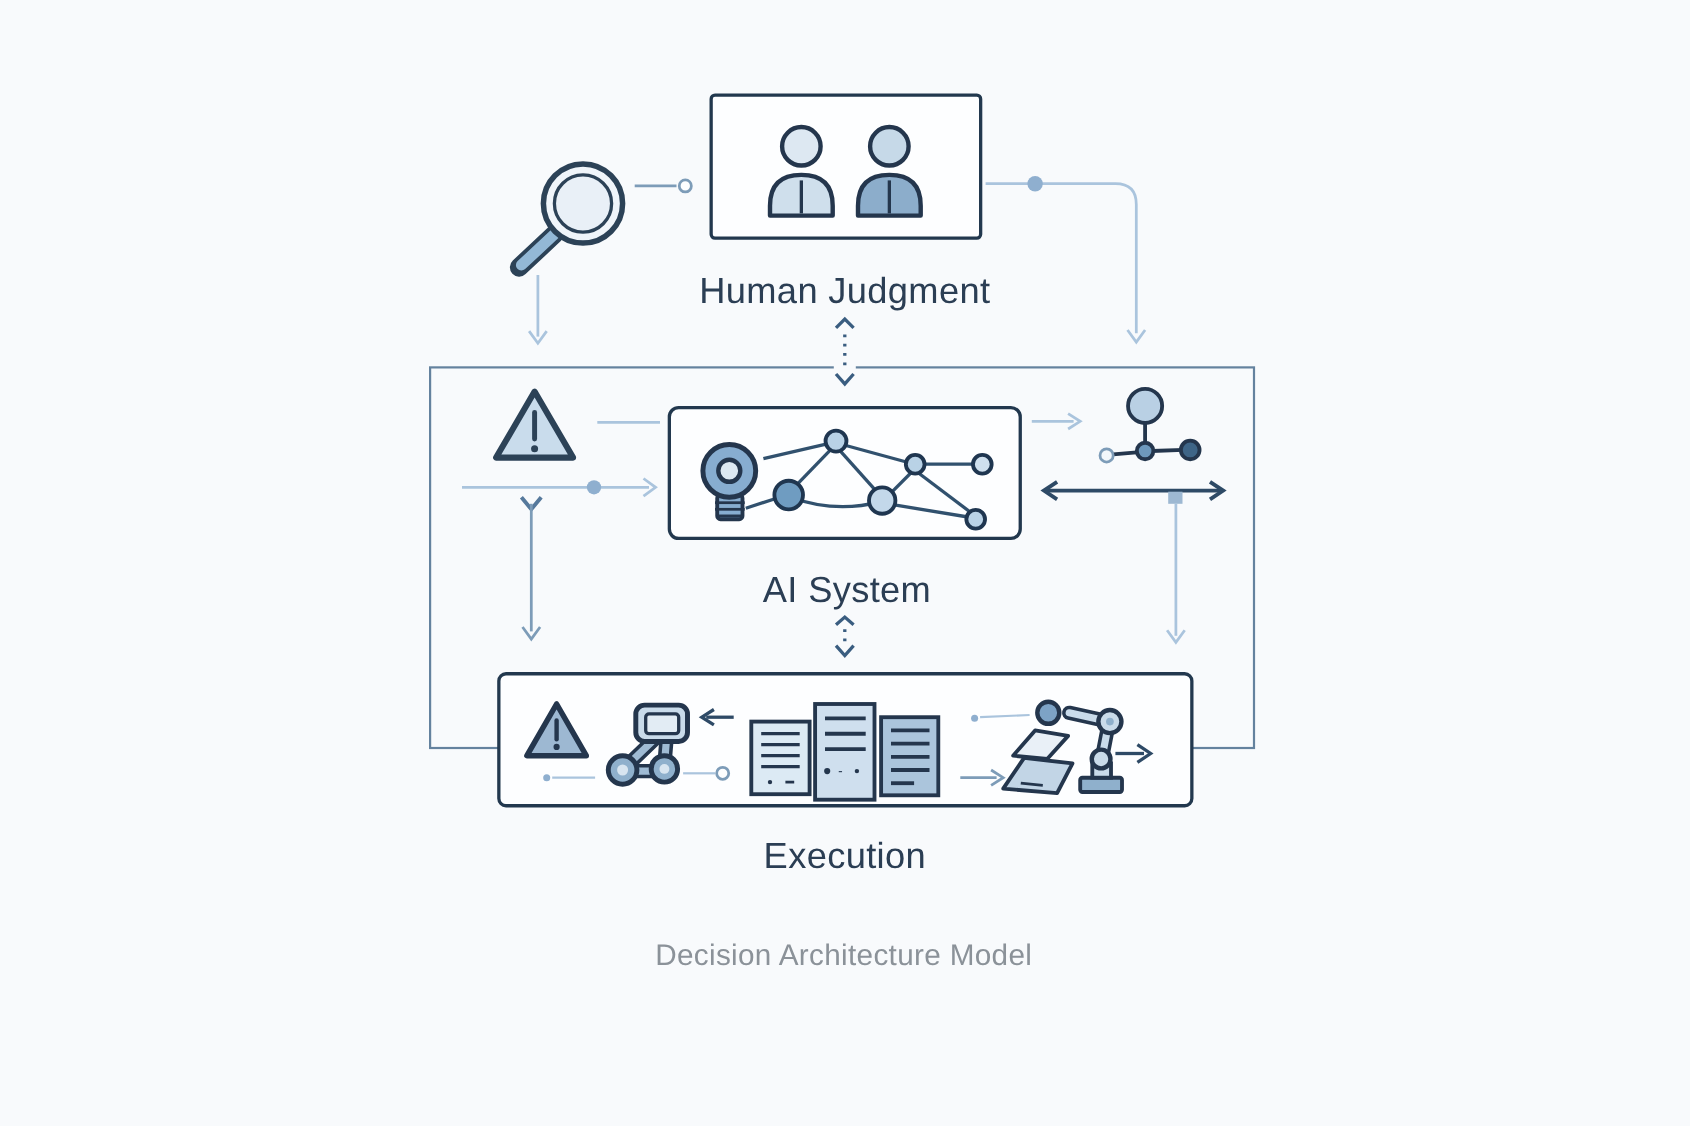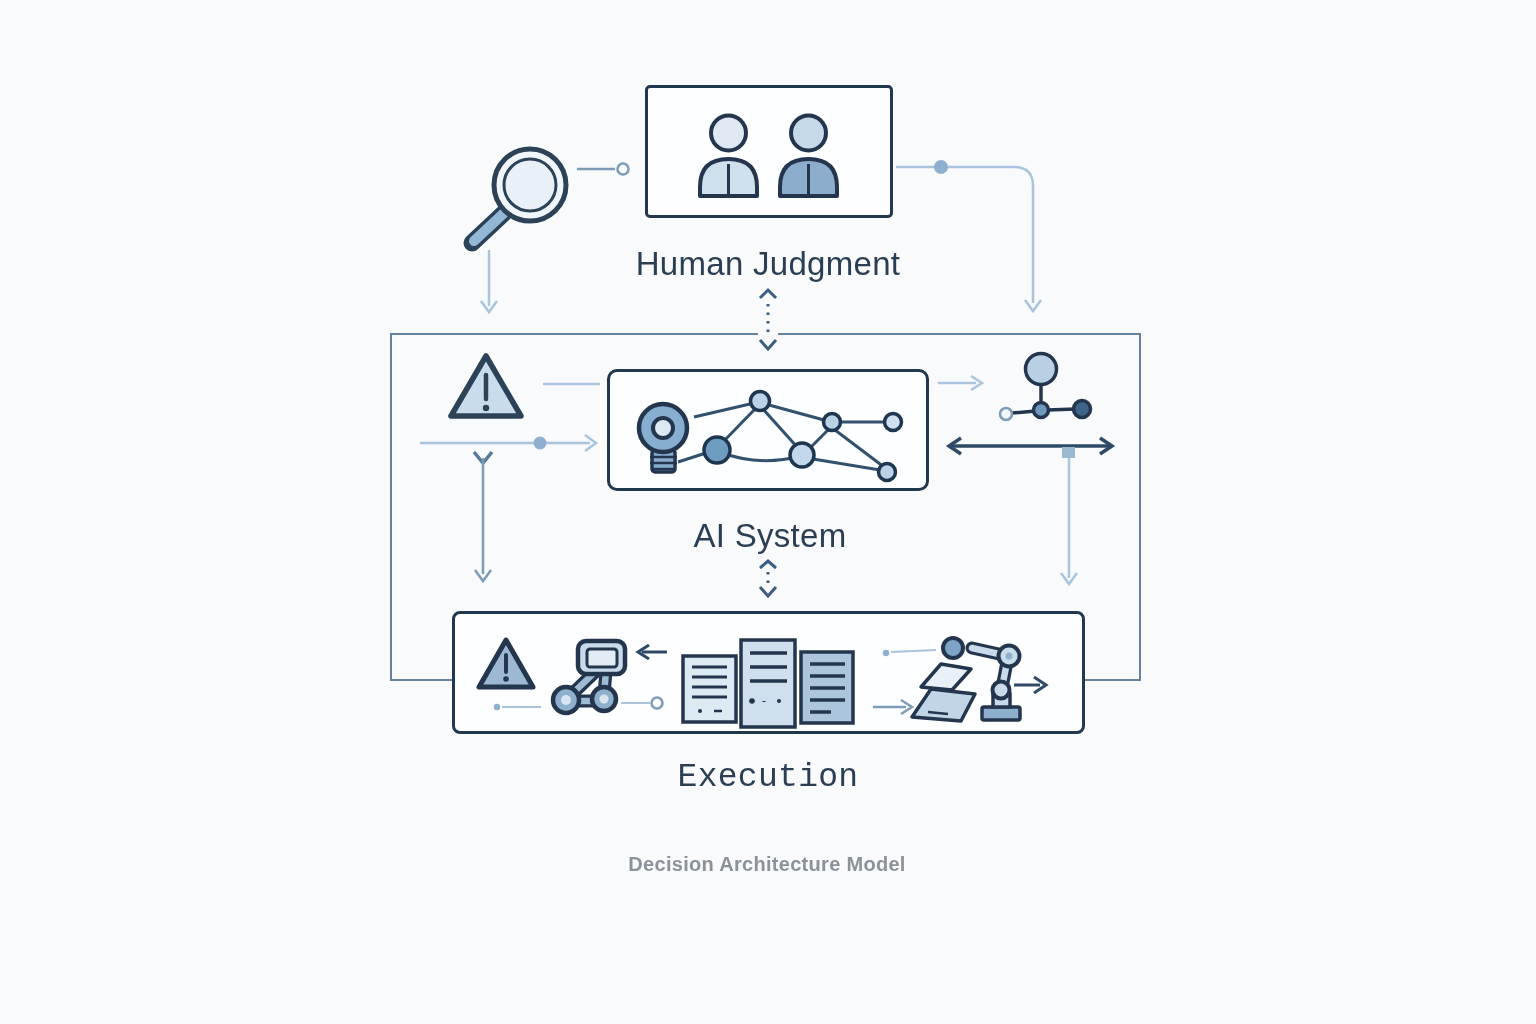--- a/index.html
+++ b/index.html
@@ -29,30 +29,29 @@
   .diagram-label{
     position:absolute;
     transform:translateX(-50%);
     color:#2b3e54;
     font-size:33px;
     letter-spacing:0.3px;
     white-space:nowrap;
   }
   .label-human{left:768px;top:245px;}
   .label-ai{left:770px;top:517px;text-align:center;}
-  .label-exec{left:768px;top:759px;font-family:Liberation Mono, monospace;}
+  .label-exec{left:768px;top:759px;}
   .diagram-caption{
     position:absolute;
     left:767px;top:853px;
     transform:translateX(-50%);
     color:#8b9299;
-    font-size:20px;
+    font-size:27px;
     letter-spacing:0.3px;
     white-space:nowrap;
-    font-weight:bold;
   }
   svg.overlay{position:absolute;left:0;top:0;}
 </style>
 </head>
 <body>
 
 <div class="canvas">
 
   <div class="outer-rect"></div>
 

